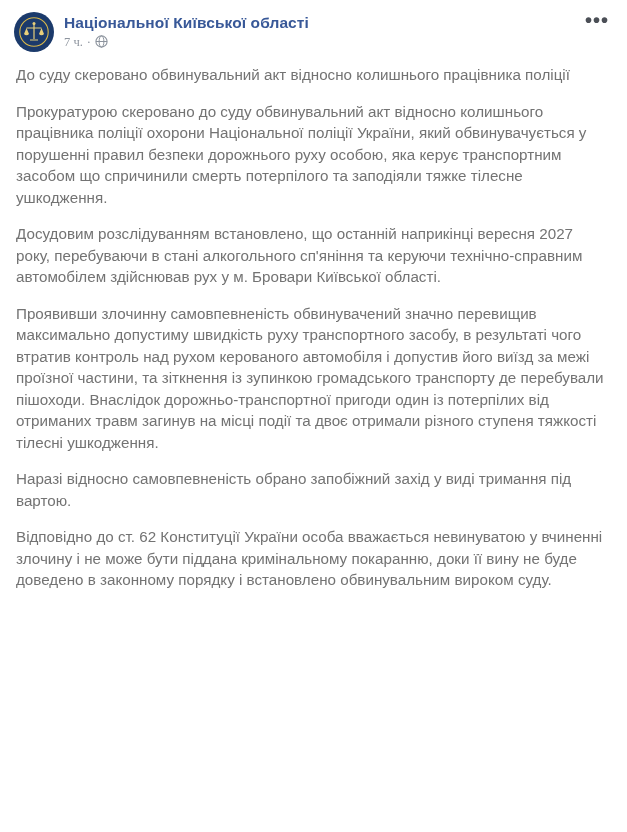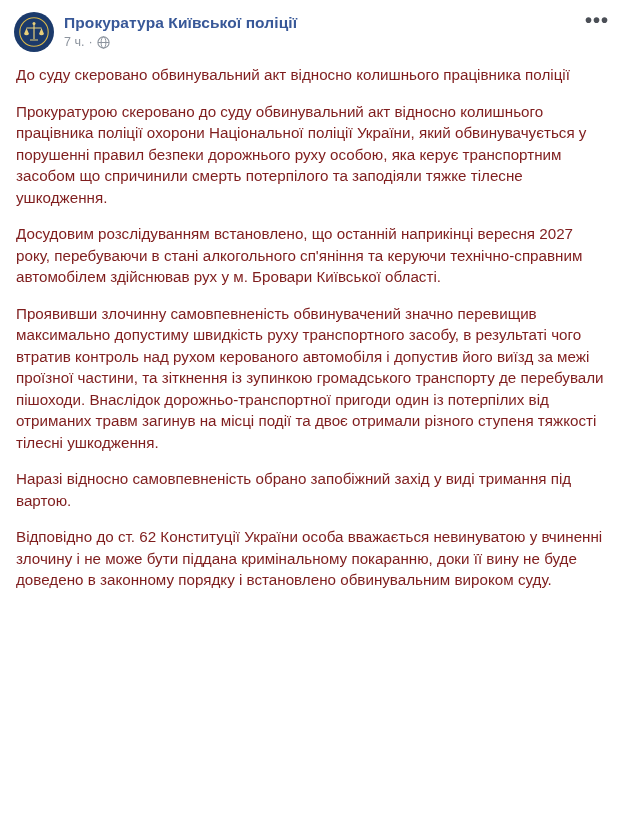--- a/index.html
+++ b/index.html
@@ -40,25 +40,26 @@
   }
   .page-name {
     color: #385898;
     font-size: 15.5px;
     font-weight: bold;
     line-height: 19px;
     letter-spacing: 0.1px;
   }
   .meta-row {
     display: flex;
-    align-items: center;
+    align-items: flex-start;
     margin-top: 3px;
     color: #8d949e;
     font-size: 12.5px;
     line-height: 15px;
+    font-family: Liberation Serif, serif;
   }
   .meta-sep {
     margin: 0 4px;
     color: #8d949e;
     font-size: 12.5px;
   }
   .globe-icon {
     display: inline-flex;
     align-items: center;
   }
@@ -67,21 +68,21 @@
     color: #4b4f56;
     font-size: 20px;
     line-height: 12px;
     letter-spacing: 1px;
     padding: 2px 4px 0 4px;
     cursor: pointer;
     font-weight: bold;
   }
   .post-body {
     padding: 4px 16px 16px 16px;
-    color: #7f1d1d;
+    color: #737373;
     font-size: 15.2px;
     line-height: 21.5px;
   }
   .post-body p {
     margin: 0 0 15px 0;
   }
   .post-body p:last-child { margin-bottom: 11px; }
   .p-title { margin-bottom: 16px; }
 </style>
 </head>
@@ -101,21 +102,21 @@
             <path d="M7.5 11 L5 17 a3.1 3.1 0 0 0 5 0 Z" fill="#e8cf7a" stroke="none"></path>
             <path d="M22.5 11 L20 17 a3.1 3.1 0 0 0 5 0 Z" fill="#e8cf7a" stroke="none"></path>
             <line x1="11" y1="23" x2="19" y2="23"></line>
           </g>
           <circle cx="15" cy="6.6" r="1.5" fill="#e8cf7a"></circle>
         </svg>
       </span>
     </div>
 
     <div class="header-text">
-      <div class="page-name">Прокуратура Київської поліції</div>
+      <div class="page-name">Національної Київської області</div>
       <div class="meta-row">
         <span>7 ч.</span>
         <span class="meta-sep">·</span>
         <span class="globe-icon">
           <svg width="13" height="13" viewBox="0 0 13 13" aria-hidden="true">
             <circle cx="6.5" cy="6.5" r="5.6" fill="none" stroke="#8d949e" stroke-width="1.1"></circle>
             <ellipse cx="6.5" cy="6.5" rx="2.4" ry="5.6" fill="none" stroke="#8d949e" stroke-width="1"></ellipse>
             <line x1="1" y1="6.5" x2="12" y2="6.5" stroke="#8d949e" stroke-width="1"></line>
           </svg>
         </span>

